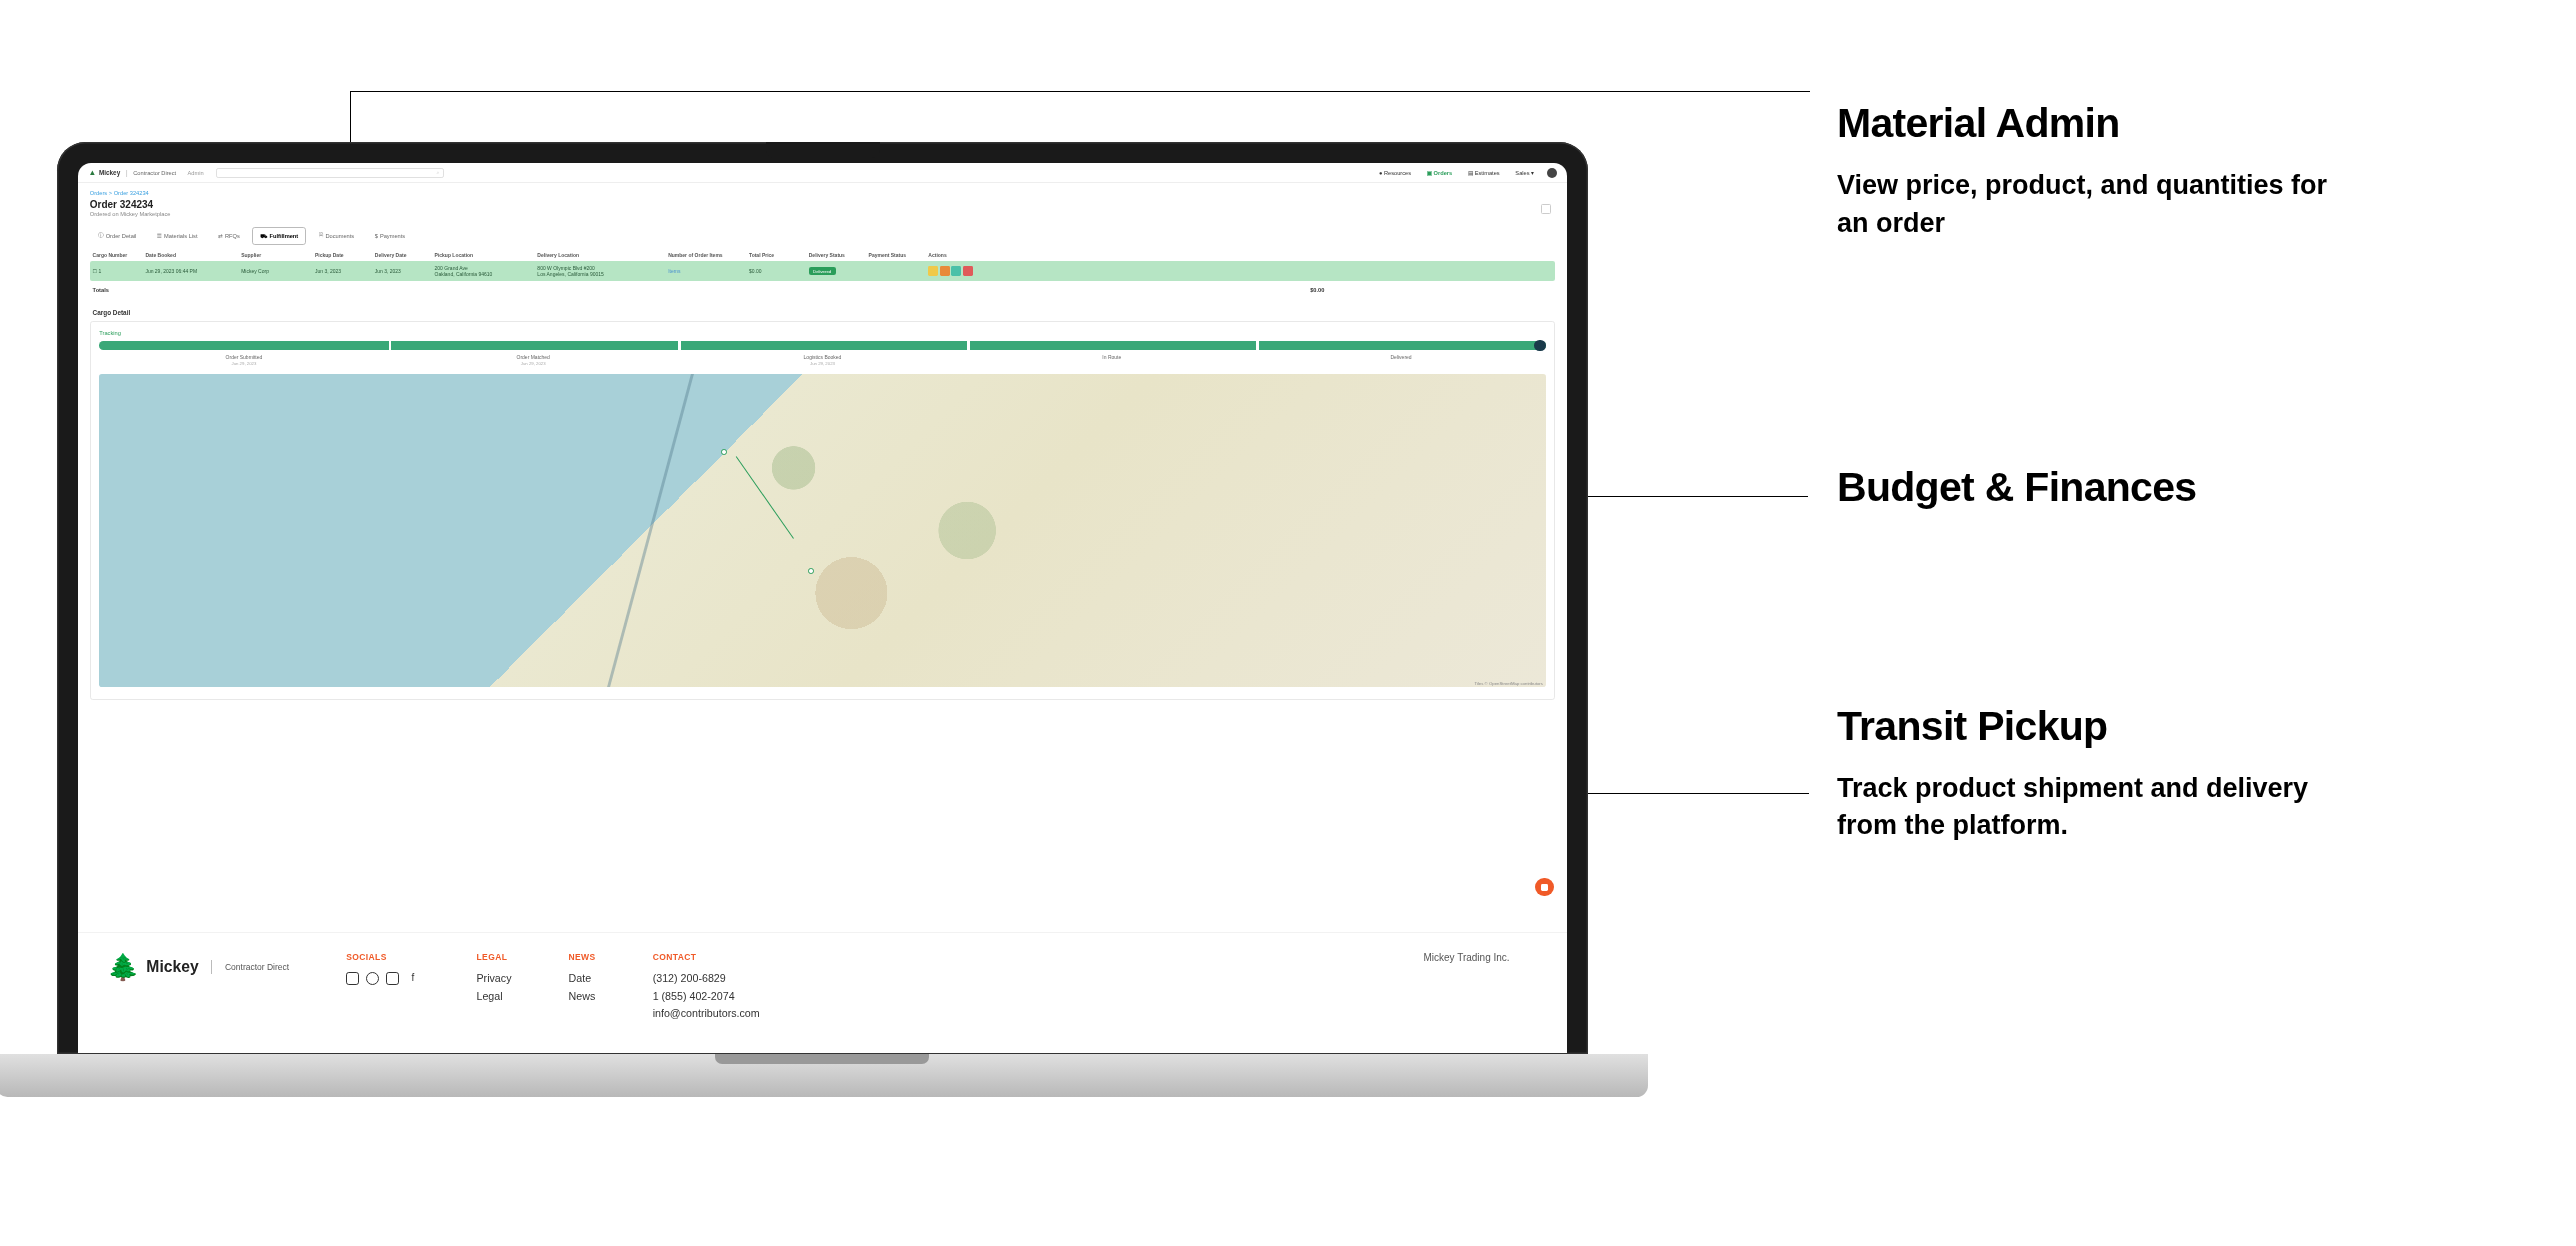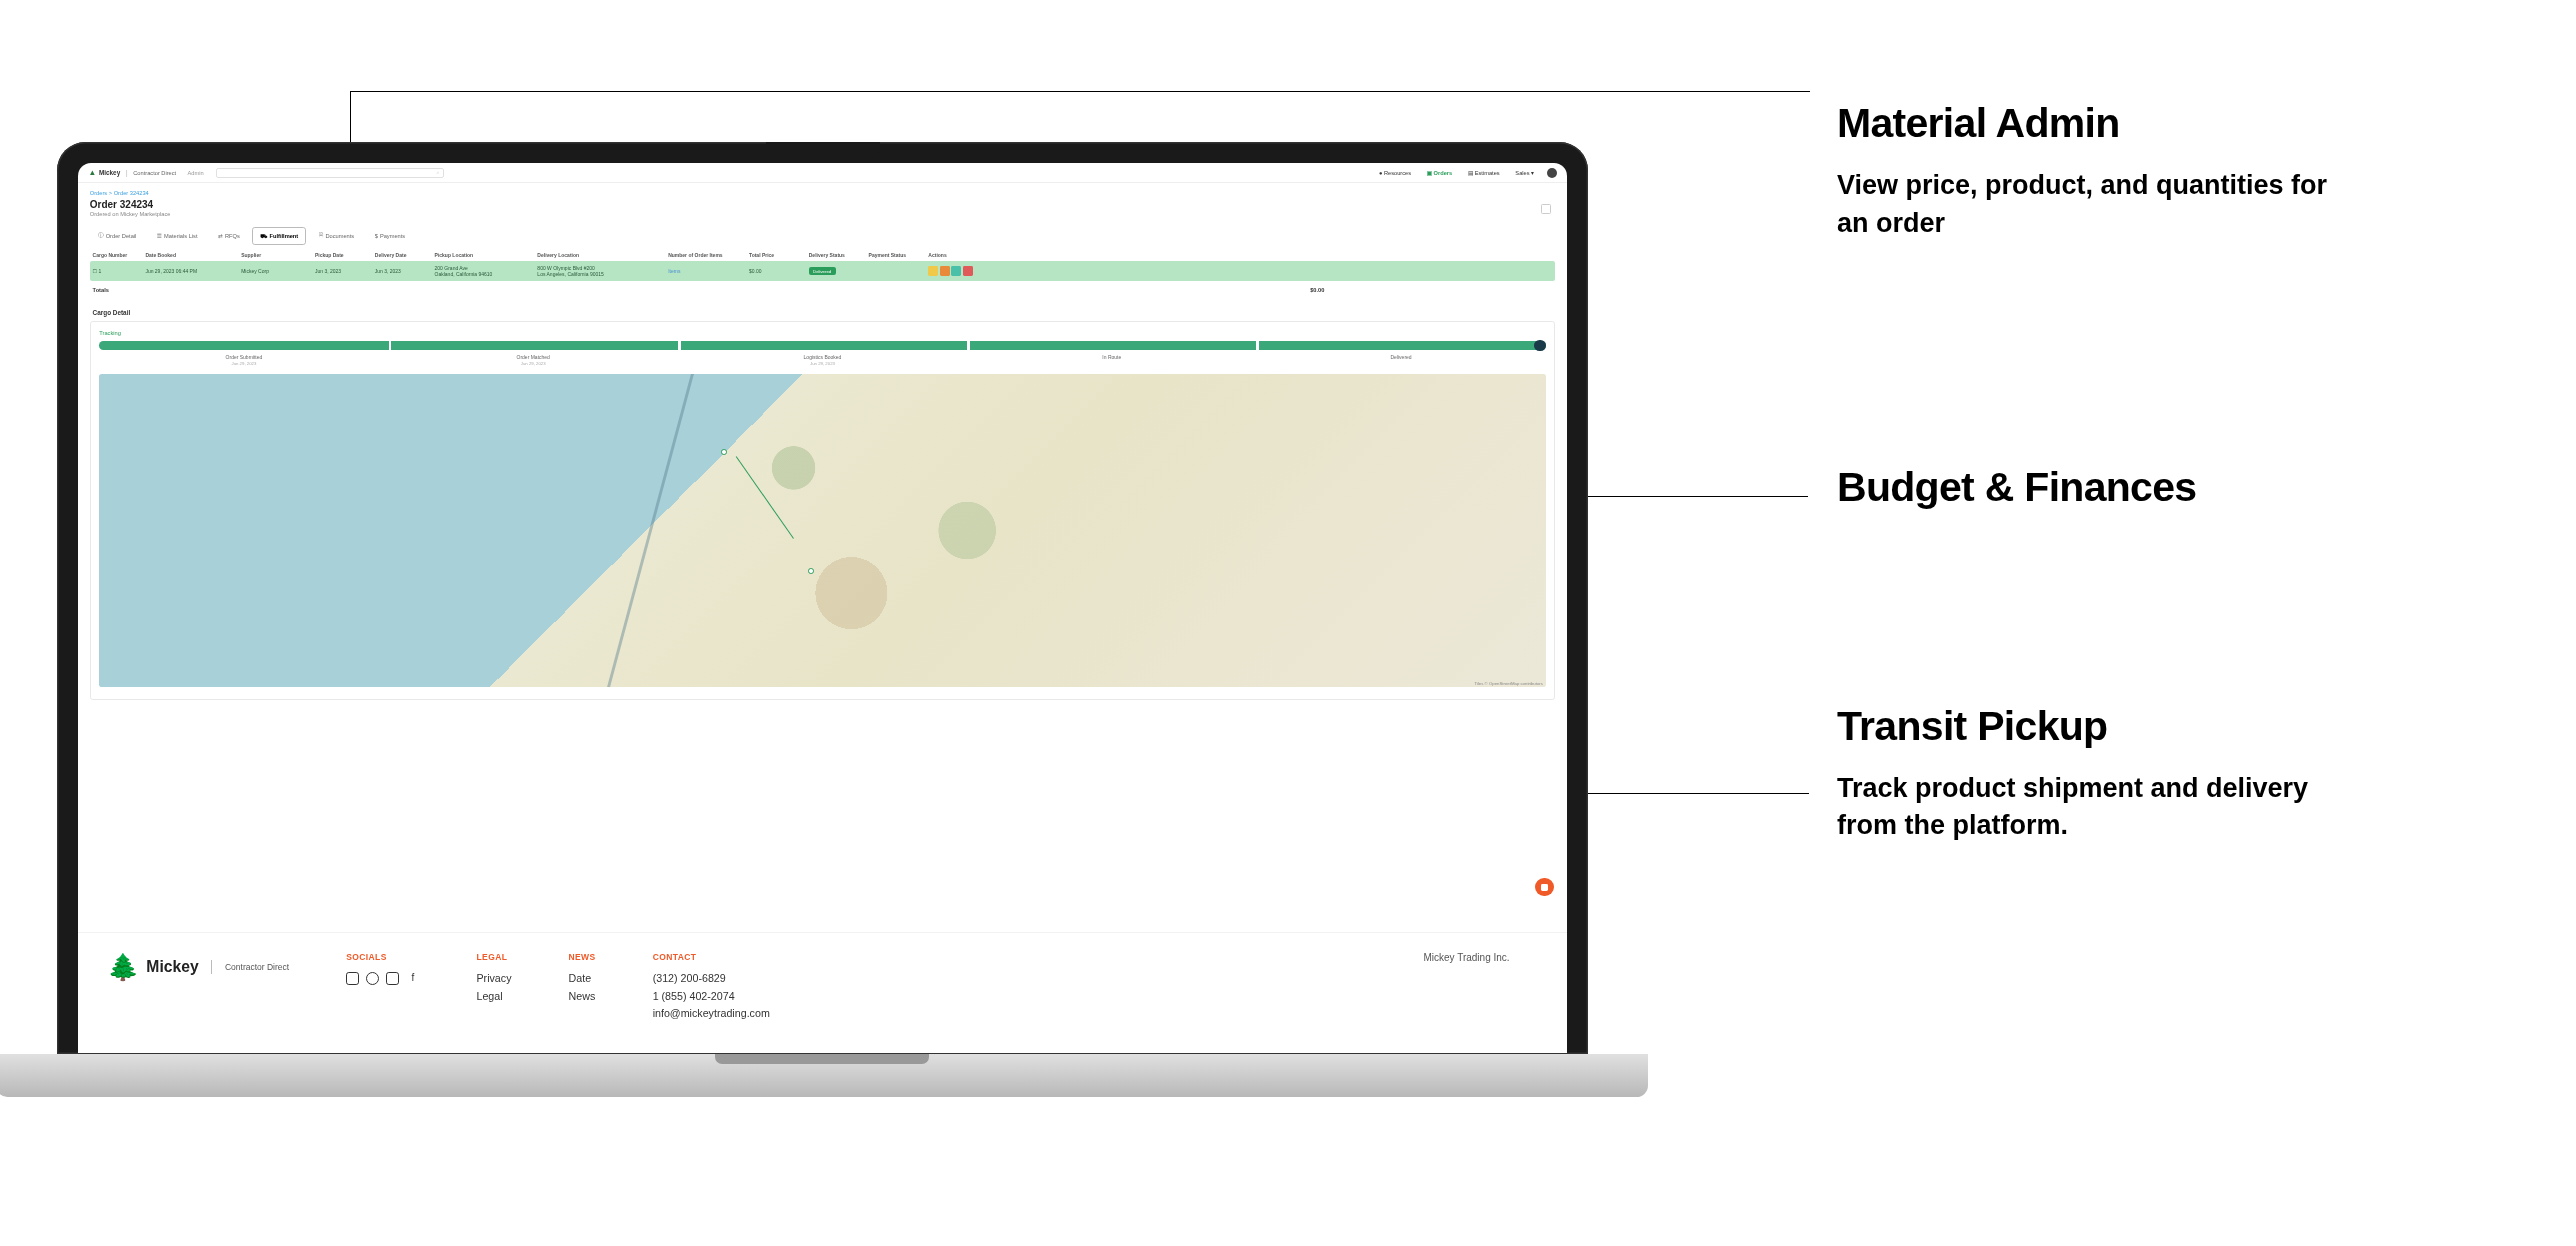--- a/index.html
+++ b/index.html
@@ -270,21 +270,21 @@
         </div>
         <div class="footer-col">
           <h4>NEWS</h4>
           <div class="item">Date</div>
           <div class="item">News</div>
         </div>
         <div class="footer-col">
           <h4>CONTACT</h4>
           <div class="item">(312) 200-6829</div>
           <div class="item">1 (855) 402-2074</div>
-          <div class="item">info@mickeytrading.com</div>
+          <div class="item">info@contributors.com</div>
         </div>
         <div class="footer-company">Mickey Trading Inc.</div>
       </div>
 
     </div>
   </div>
   <div class="laptop-base"></div>
 </div>
 
 

